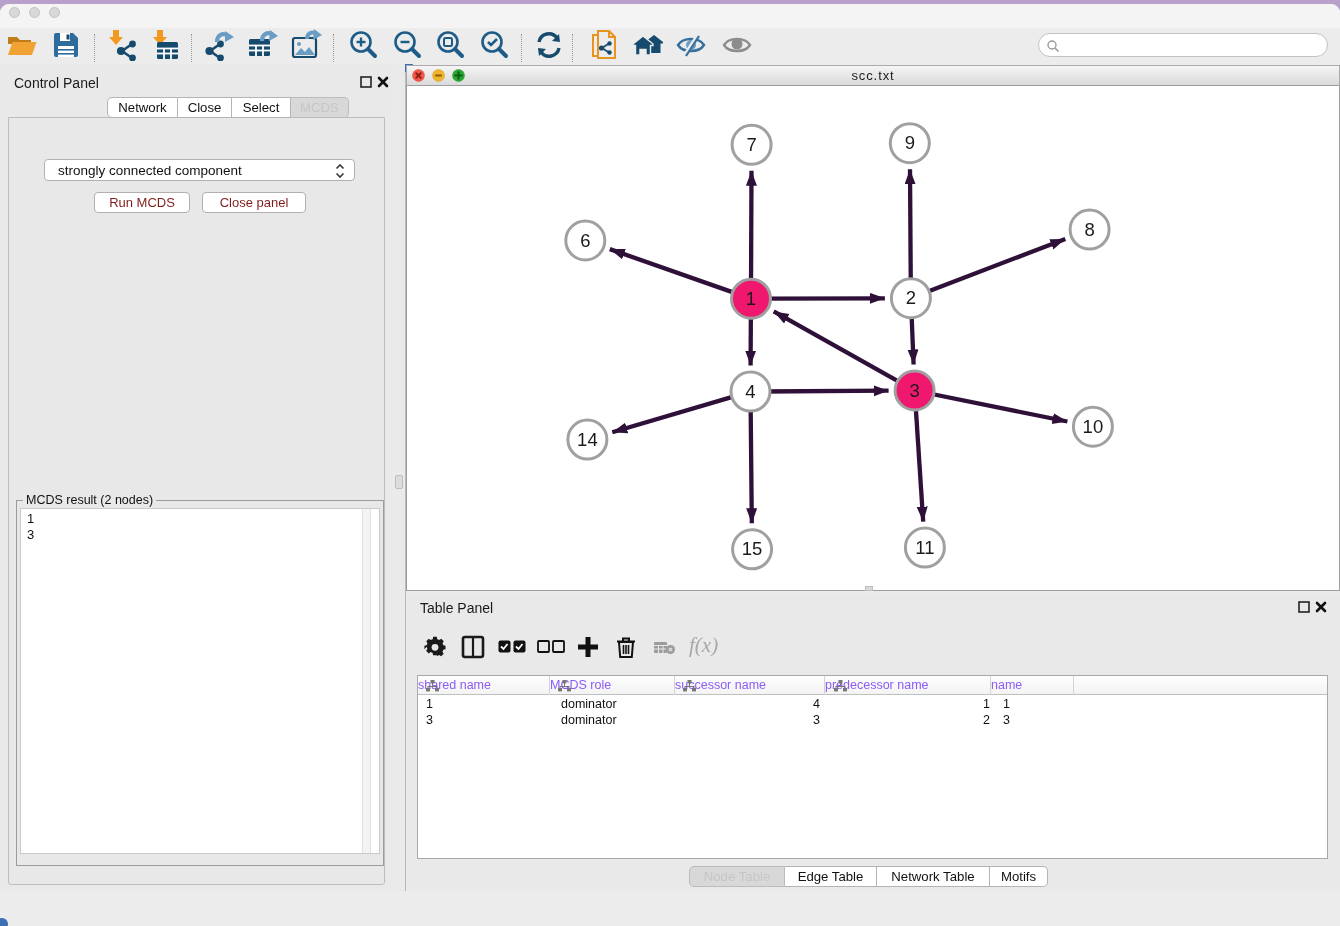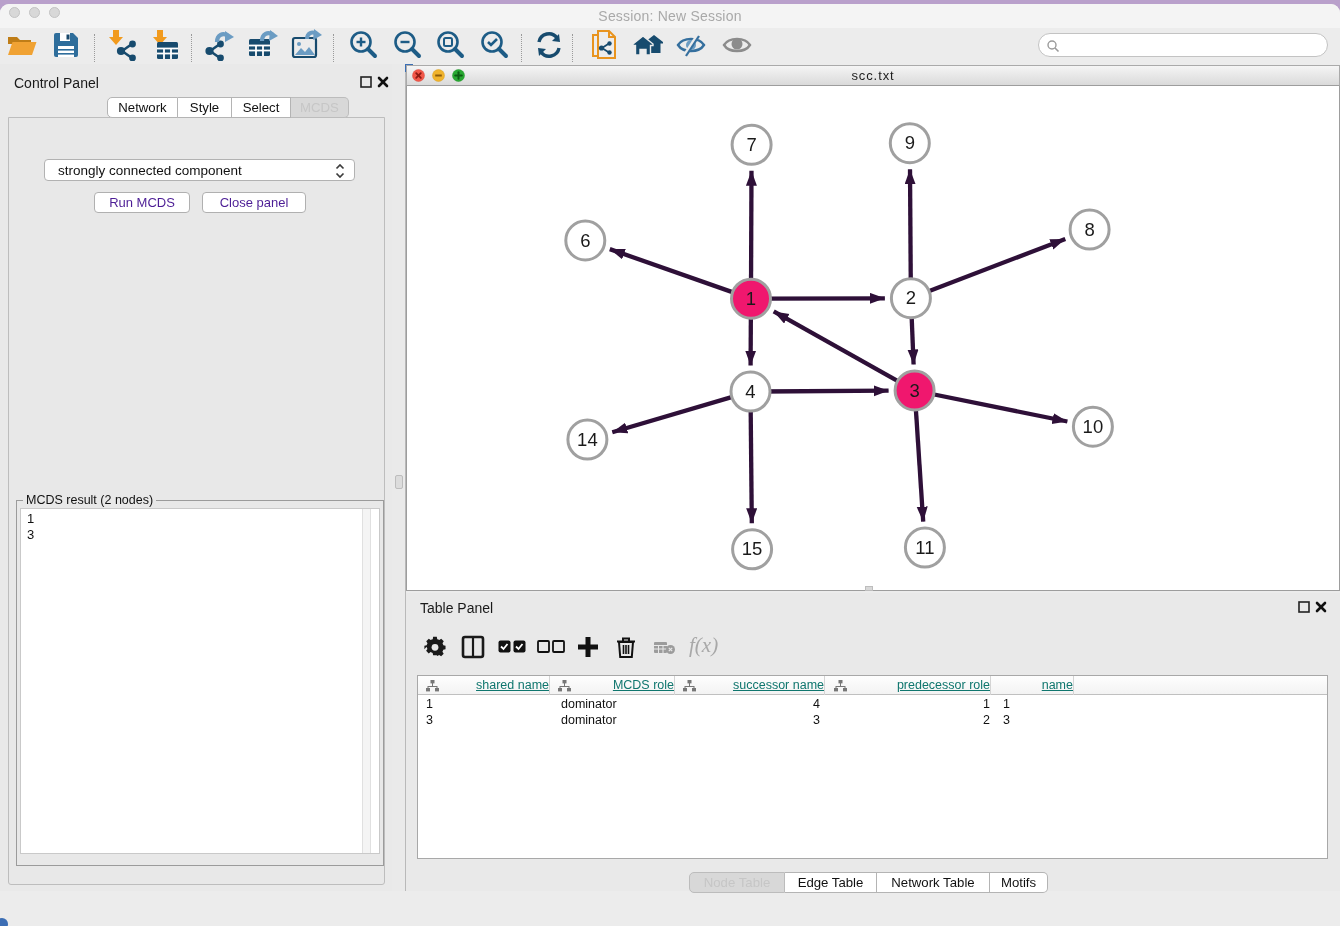--- a/index.html
+++ b/index.html
@@ -31,33 +31,32 @@
 .ftext { position:absolute; top:3px; width:100%; text-align:center; font-size:13px; color:#1d1d1d; letter-spacing:0.9px; }
 .canvas { position:absolute; left:0; top:21px; width:934px; height:505px; background:#ffffff; border:1px solid #9d9d9d; border-top:none; }
 
 .tpanel { position:absolute; left:406px; top:589px; width:934px; height:298px; background:#e9e9e9; }
 
 .status { position:absolute; left:0; top:887px; width:1340px; height:35px; background:#ececec; border-top:1px solid #c4c4c4; }
 .membtn { position:absolute; right:10px; top:6px; width:70px; height:24px; background:#fdfdfd; border:1px solid #ababab; font-size:11.5px; color:#111; }
 .listbtn { position:absolute; left:10px; top:7px; width:28px; height:21px; background:#fcfcfc; border:1px solid #9f9f9f; }
 
 .search { position:absolute; left:1038px; top:5px; width:290px; height:24px; background:#fff; border:1px solid #c3c3c3; border-radius:12px; }
-.btn { background:#fff; border:1px solid #b0b0b0; border-radius:4px; font-size:13px; color:#4c1d95; display:inline-flex; align-items:center; justify-content:center; }
-.hcell { position:absolute; top:0; height:19px; border-right:1px solid #d4d4d4; font-size:12.5px; color:#0f766e; text-align:right; line-height:19px;text-decoration:underline; }
+.btn { background:#fff; border:1px solid #b0b0b0; border-radius:4px; font-size:13px; color:#7f1d1d; display:inline-flex; align-items:center; justify-content:center; }
+.hcell { position:absolute; top:0; height:19px; border-right:1px solid #d4d4d4; font-size:12.5px; color:#8b5cf6; text-align:left; line-height:19px; }
 .hicon { position:absolute; top:4px; }
 .cell { position:absolute; font-size:12.5px; color:#111; }
 </style>
 </head>
 <body>
 <div class="win">
   <div class="titlebar">
     <div class="tl" style="left:9px;"></div>
     <div class="tl" style="left:29px;"></div>
     <div class="tl" style="left:49px;"></div>
-    <div class="title">Session: New Session</div>
   </div>
   <div class="toolbar" id="toolbar">
 
     <svg class="tb" style="left:5px" width="32" height="32" viewBox="0 0 32 32">
       <path d="M3 8 h9 l3 3 h11 v4 H3 z" fill="#bf7d17"></path>
       <path d="M3 26 L7.5 13 h24 L27 26 z" fill="#f0a233"></path>
     </svg>
 
     <svg class="tb" style="left:50px" width="32" height="32" viewBox="0 0 32 32">
       <path d="M4 6 a2 2 0 0 1 2-2 h17 l5 5 v17 a2 2 0 0 1 -2 2 H6 a2 2 0 0 1 -2-2 z" fill="#2e6d9b"></path>
@@ -206,21 +205,21 @@
         <rect x="1" y="1" width="10" height="10" fill="none" stroke="#222" stroke-width="1.6"></rect>
       </svg>
     <svg style="position:absolute;left:377px;top:12px" width="12" height="12" viewBox="0 0 12 12">
         <g stroke="#111" stroke-width="2.6" stroke-linecap="round">
           <line x1="2" y1="2" x2="10" y2="10"></line>
           <line x1="10" y1="2" x2="2" y2="10"></line>
         </g>
       </svg>
     <div class="seg" style="left:80px;top:33px;padding-left:27px;">
       <div class="t first" style="width:71px">Network</div>
-      <div class="t" style="width:54px">Style</div>
+      <div class="t" style="width:54px">Close</div>
       <div class="t" style="width:59px">Select</div>
       <div class="t sel last" style="width:58px">MCDS</div>
     </div>
     <div style="position:absolute;left:8px;top:53px;width:377px;height:768px;background:#e8e8e8;border:1px solid #bdbdbd;border-radius:0 0 3px 3px;"></div>
     <div style="position:absolute;left:44px;top:95px;width:311px;height:22px;background:#fff;border:1px solid #b2b2b2;border-radius:4px;">
       <div style="position:absolute;left:13px;top:3px;font-size:13.5px;color:#111;">strongly connected component</div>
       <svg style="position:absolute;right:9px;top:4px" width="10" height="14" viewBox="0 0 10 14">
         <path d="M1.5 4.5 L5 1 L8.5 4.5" fill="none" stroke="#3c3c3c" stroke-width="1.7"></path>
         <path d="M1.5 9.5 L5 13 L8.5 9.5" fill="none" stroke="#3c3c3c" stroke-width="1.7"></path>
       </svg>
@@ -374,21 +373,21 @@
     </svg>
 
     <div style="position:absolute;left:283px;top:40px;font-family:'Liberation Serif',serif;font-style:italic;font-size:21px;color:#a8a8a8;">f(x)</div>
 
     <div style="position:absolute;left:11px;top:82px;width:911px;height:184px;background:#fff;border:1px solid #a8a8a8;">
       <div style="position:absolute;left:0;top:0;height:19px;width:100%;border-bottom:1px solid #c0c0c0;background:linear-gradient(#fefefe,#f3f3f3);"></div>
 
       <div class="hcell" style="left:0;width:132px;">shared name</div>
       <div class="hcell" style="left:132px;width:125px;">MCDS role</div>
       <div class="hcell" style="left:257px;width:150px;">successor name</div>
-      <div class="hcell" style="left:407px;width:166px;">predecessor role</div>
+      <div class="hcell" style="left:407px;width:166px;">predecessor name</div>
       <div class="hcell" style="left:573px;width:83px;">name</div>
       <svg class="hicon" style="left:8px" width="13" height="12" viewBox="0 0 13 12">
           <g fill="#777">
             <rect x="4.5" y="0" width="4" height="3.4"></rect>
             <rect x="0" y="8" width="4" height="3.4"></rect>
             <rect x="9" y="8" width="4" height="3.4"></rect>
             <path d="M6 3 h1 v3 H6 z M1.5 6 h10 v1 h-10 z M1.5 6 h1 v3 h-1 z M10.5 6 h1 v3 h-1 z"></path>
           </g>
         </svg>
       <svg class="hicon" style="left:140px" width="13" height="12" viewBox="0 0 13 12">
@@ -421,21 +420,21 @@
       <div class="cell" style="left:330px;top:21px;width:72px;text-align:right;">4</div>
       <div class="cell" style="left:500px;top:21px;width:72px;text-align:right;">1</div>
       <div class="cell" style="left:585px;top:21px;">1</div>
       <div class="cell" style="left:8px;top:37px;">3</div>
       <div class="cell" style="left:143px;top:37px;">dominator</div>
       <div class="cell" style="left:330px;top:37px;width:72px;text-align:right;">3</div>
       <div class="cell" style="left:500px;top:37px;width:72px;text-align:right;">2</div>
       <div class="cell" style="left:585px;top:37px;">3</div>
     </div>
 
-    <div class="seg" style="left:283px;top:279px;">
+    <div class="seg" style="left:283px;top:273px;">
       <div class="t sel first" style="width:96px">Node Table</div>
       <div class="t" style="width:92px">Edge Table</div>
       <div class="t" style="width:113px">Network Table</div>
       <div class="t last" style="width:58px">Motifs</div>
     </div>
   </div>
 </div>
 <div style="position:absolute;left:-4px;top:918px;width:12px;height:12px;border-radius:50%;background:#3c6eb4;"></div>
 
 </body></html>

